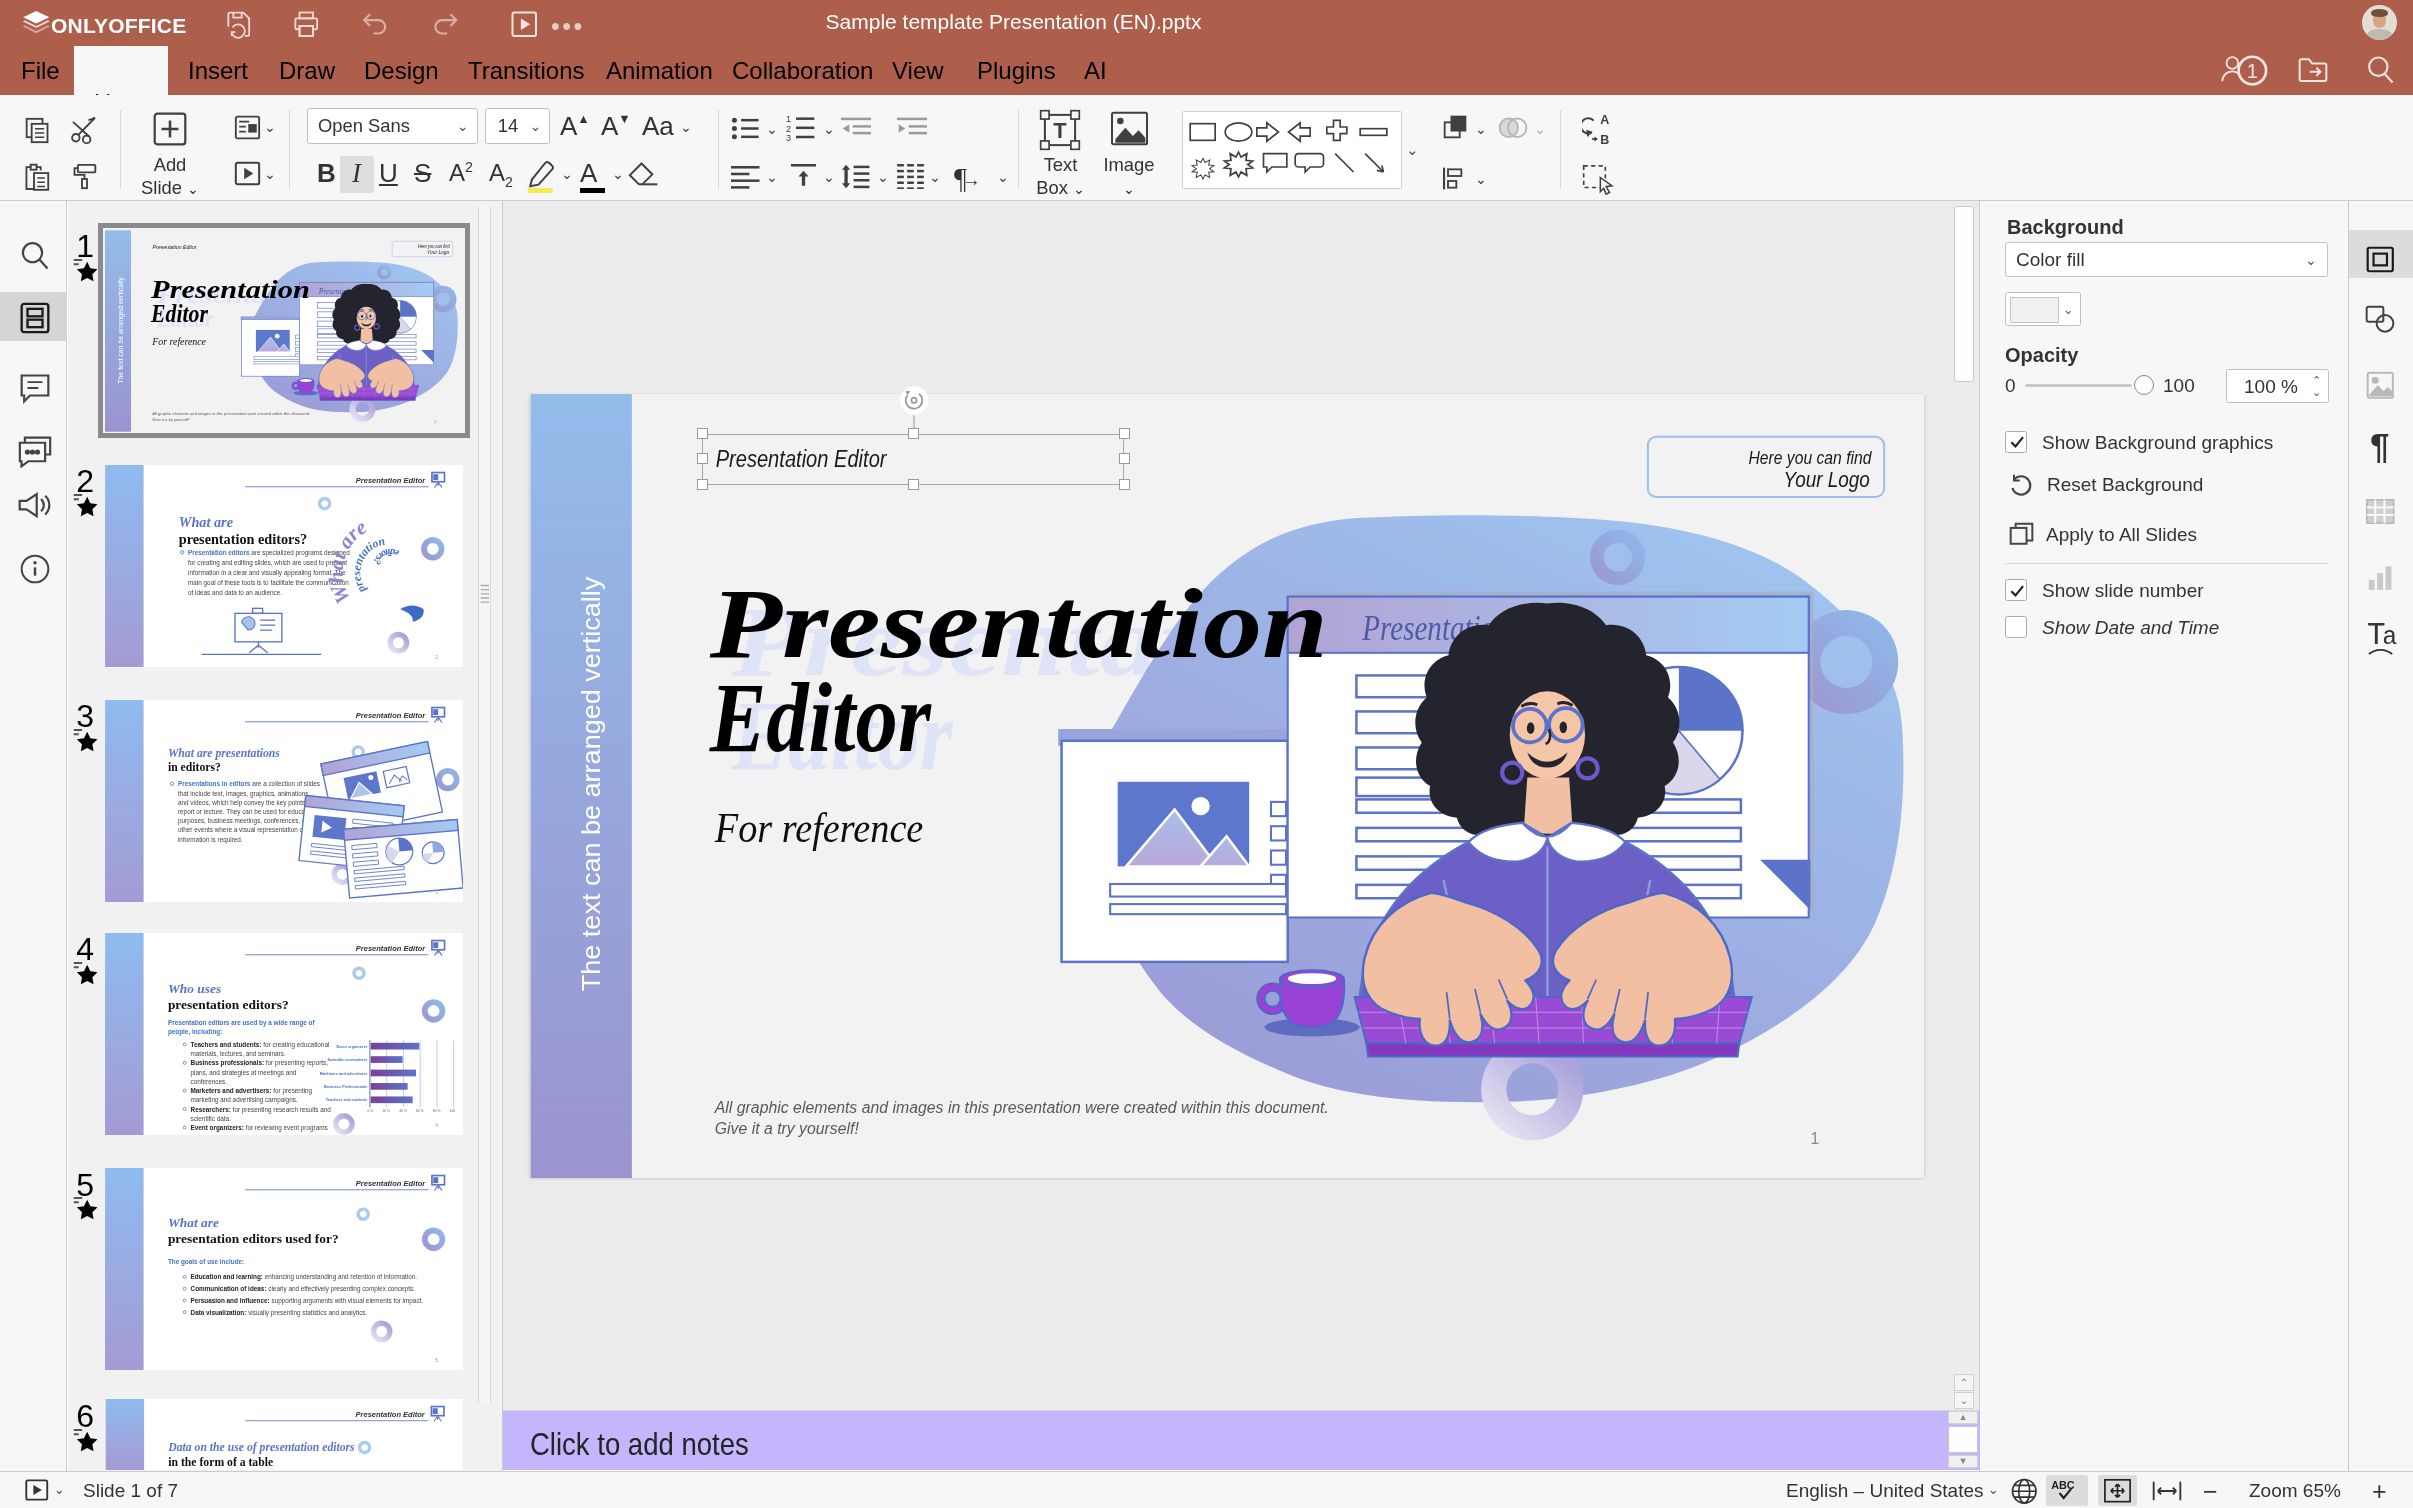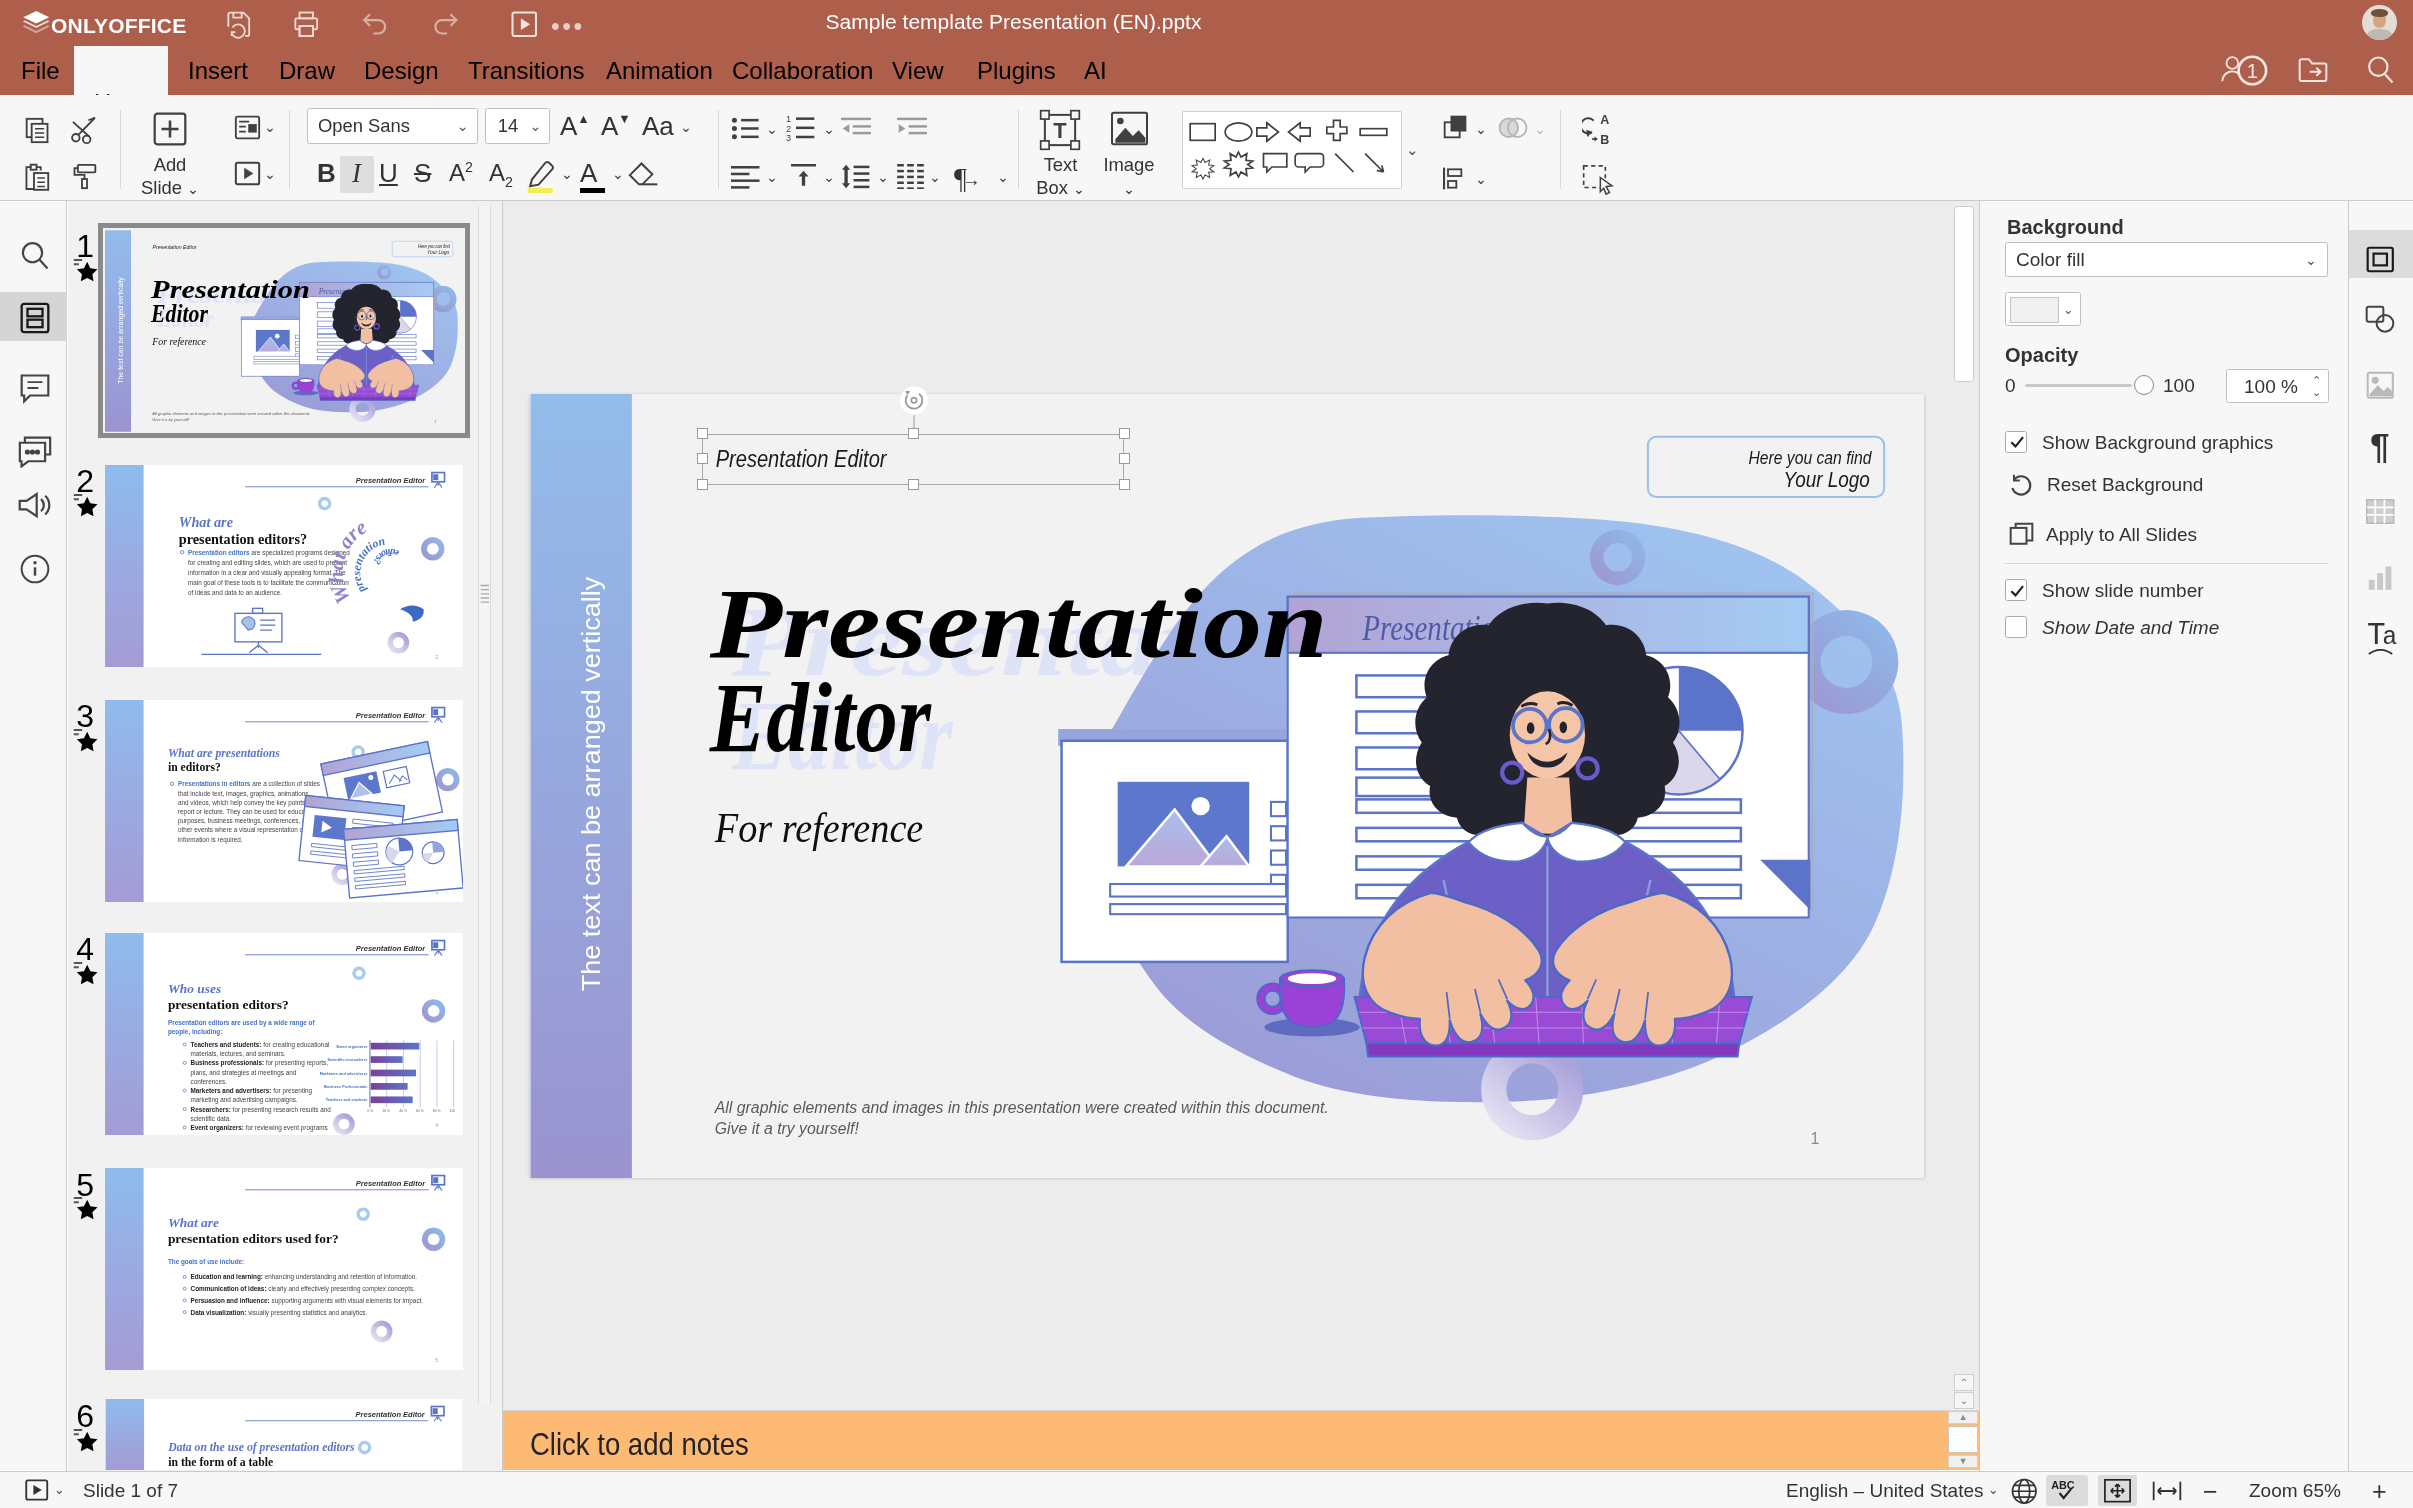--- a/index.html
+++ b/index.html
@@ -12,21 +12,21 @@
   #toolbar { position:absolute; left:0; top:95px; width:2413px; height:106px; background:#F7F7F7; border-bottom:0.8px solid #CBCBCB; }
   .tsep { position:absolute; top:15px; width:0.8px; height:77px; background:#D9D9D9; }
   .tbtn-label { position:absolute; font-size:18.4px; color:#333; text-align:center; line-height:22.6px;}
   .combo { position:absolute; background:#FFF; border:0.8px solid #BFBFBF; border-radius:2.5px; font-size:18.4px; color:#333; }
   #sidebar { position:absolute; left:0; top:201px; width:67px; height:1270px; background:#F7F7F7; border-right:0.8px solid #CBCBCB; }
   #thumbpanel { position:absolute; left:68px; top:201px; width:435px; height:1270px; background:#F1F1F1; border-right:0.8px solid #CBCBCB; }
   #canvas { position:absolute; left:503px; top:201px; width:1477px; height:1209px; background:#ECECED; }
   #slide { position:absolute; left:27px; top:193px; width:1394px; height:784px; background:#F2F2F3; box-shadow:0 0.8px 3.4px rgba(0,0,0,0.22); }
   #rpanel { position:absolute; left:1979px; top:201px; width:369px; height:1270px; background:#F7F7F7; border-left:0.8px solid #CBCBCB; font-size:19px; color:#333;}
   #rstrip { position:absolute; left:2348px; top:201px; width:65px; height:1270px; background:#F7F7F7; border-left:0.8px solid #CBCBCB; }
-  #notes { position:absolute; left:503px; top:1410px; width:1477px; height:60px; background:#fdba74; border-top:0.8px solid #D6D6D6;}
+  #notes { position:absolute; left:503px; top:1410px; width:1477px; height:60px; background:#c4b5fd; border-top:0.8px solid #D6D6D6;}
   #statusbar { position:absolute; left:0; top:1471px; width:2413px; height:38px; background:#F7F7F7; border-top:0.8px solid #CBCBCB; }
   .thumbnum { position:absolute; width:46px; text-align:right; font-size:32px; color:#000; }
   .chk { position:absolute; width:22px; height:22px; background:#FFF; border:0.8px solid #ABABAB; border-radius:2.5px; }
   .hnd { position:absolute; width:11px; height:11px; background:#FFF; border:0.8px solid #9A9A9A; }
   svg { display:block; }
   .ser { font-family:"Liberation Serif", serif; }
 </style>
 </head>
 <body>
 

